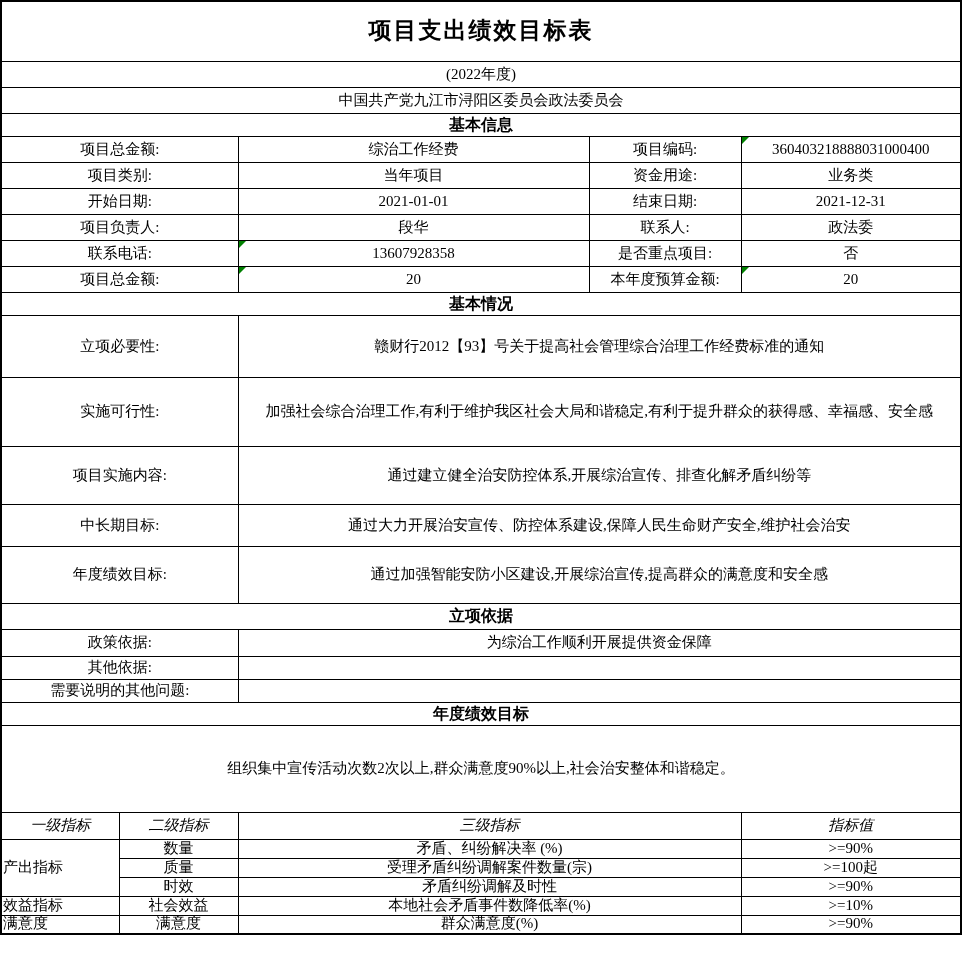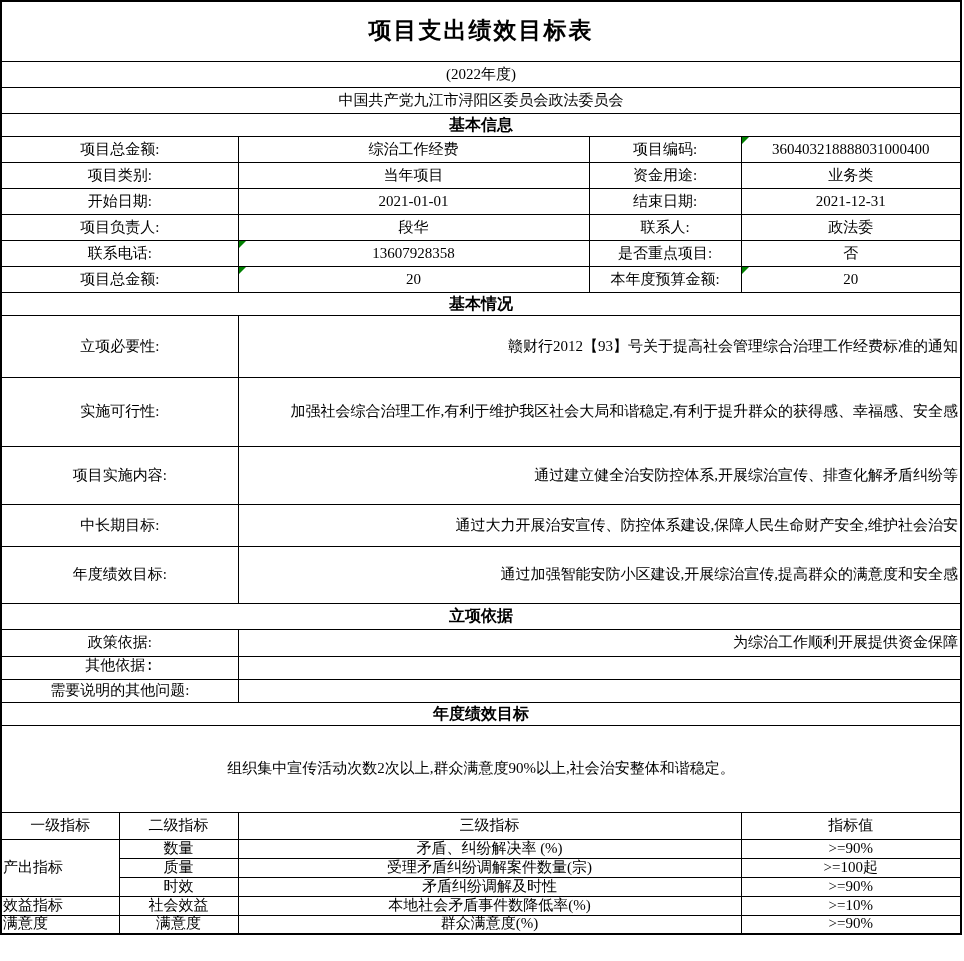--- a/index.html
+++ b/index.html
@@ -34,27 +34,27 @@
   tr.r-sect{height:23px;}
   tr.r-sect td{font-size:16px;font-weight:bold;}
   tr.r-info{height:26px;}
   tr.m1{height:62px;margin-left:18px;}
   tr.m2{height:69px;}
   tr.m3{height:58px;}
   tr.m4{height:42px;}
   tr.m5{height:57px;}
   tr.r-sect2{height:26px;}
   tr.d1{height:27px;margin-left:12px;}
-  tr.d2{height:23px;font-family:Liberation Mono, monospace;}
+  tr.d2{height:23px;}
   tr.d3{height:23px;}
   tr.r-target{height:87px;padding-left:28px;}
-  tr.r-ih{height:27px;}
+  tr.r-ih{height:27px;font-style:italic;}
   tr.ir{height:19px;}
   tr.ir td{line-height:1.05;}
-  td.left{text-align:right;}
+  td.left{text-align:center;}
   td.lvl1{text-align:left;padding-left:1px;}
   
   td.marker-host{position:relative;}
   td.has-marker::before{
     content:"";
     position:absolute;top:0;left:0;
     width:0;height:0;
     border-top:7px solid #008000;
     border-right:7px solid transparent;
   }

